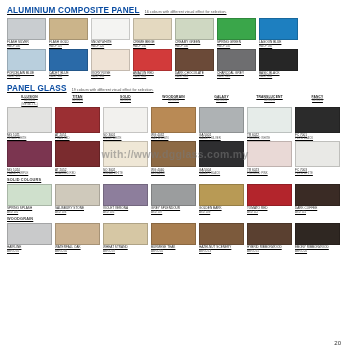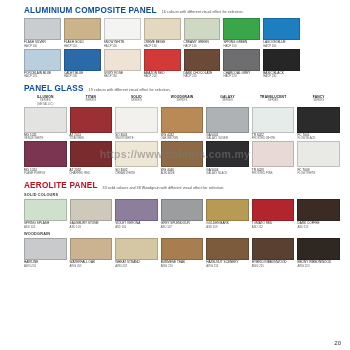--- a/index.html
+++ b/index.html
@@ -4,21 +4,21 @@
 <style>
   * { box-sizing: border-box; }
   html, body { margin:0; padding:0; }
   body {
     width:350px; height:350px;
     background:#ffffff;
     font-family:"Liberation Sans", sans-serif;
     position:relative;
     overflow:hidden;
   }
-  .page { position:relative; width:350px; height:350px; padding:6px 10px 0 24px; }
+  .page { position:relative; width:350px; height:350px; padding:6px 10px 0 7px;text-decoration:underline; }
 
   
   .sect-head { display:flex; align-items:flex-end; gap:5px; margin-bottom:3px; }
   .sect-title {
     font-size:8.2px; font-weight:bold; letter-spacing:.2px;
     color:#0b4da2;
   }
   .sect-title.red { color:#c0101b; }
   .sect-sub { font-size:3.6px; color:#4d4d4d; padding-bottom:.6px; letter-spacing:.05px; }
 
@@ -308,24 +308,20 @@
     </div>
     <div class="cell">
       <div class="chip tall" style="background:#e9e9e6"></div>
       <div class="cap lam-cap">
         <span class="nm">FC 7003</span>
         <span class="cd">FLOW WHITE</span>
       </div>
     </div>
   </div>
 
-  <div class="sect-head" style="margin-top:6px">
-    <span class="sect-title red">AEROLITE PANEL</span>
-    <span class="sect-sub">33 solid colours and 38 Woodgrain with different visual effect for selection.</span>
-  </div>
 
   <div class="sub-label">SOLID COLOURS</div>
 
   <div class="grid g7">
     <div class="cell">
       <div class="chip" style="background:#cfe0cc"></div>
       <div class="cap">
         <span class="nm">SPRING SPLASH</span>
         <span class="cd">ASD 102</span>
       </div>
@@ -421,15 +417,15 @@
     </div>
     <div class="cell">
       <div class="chip" style="background:#2f2722"></div>
       <div class="cap">
         <span class="nm">EBONY RIBBONWOOD</span>
         <span class="cd">AWG 220</span>
       </div>
     </div>
   </div>
 
-  <div class="wm">https://www.colours.com.my</div>
+  <div class="wm">with://www.dgglass.com.my</div>
   <div class="pageno">20</div>
 </div>
 
 </body></html>

